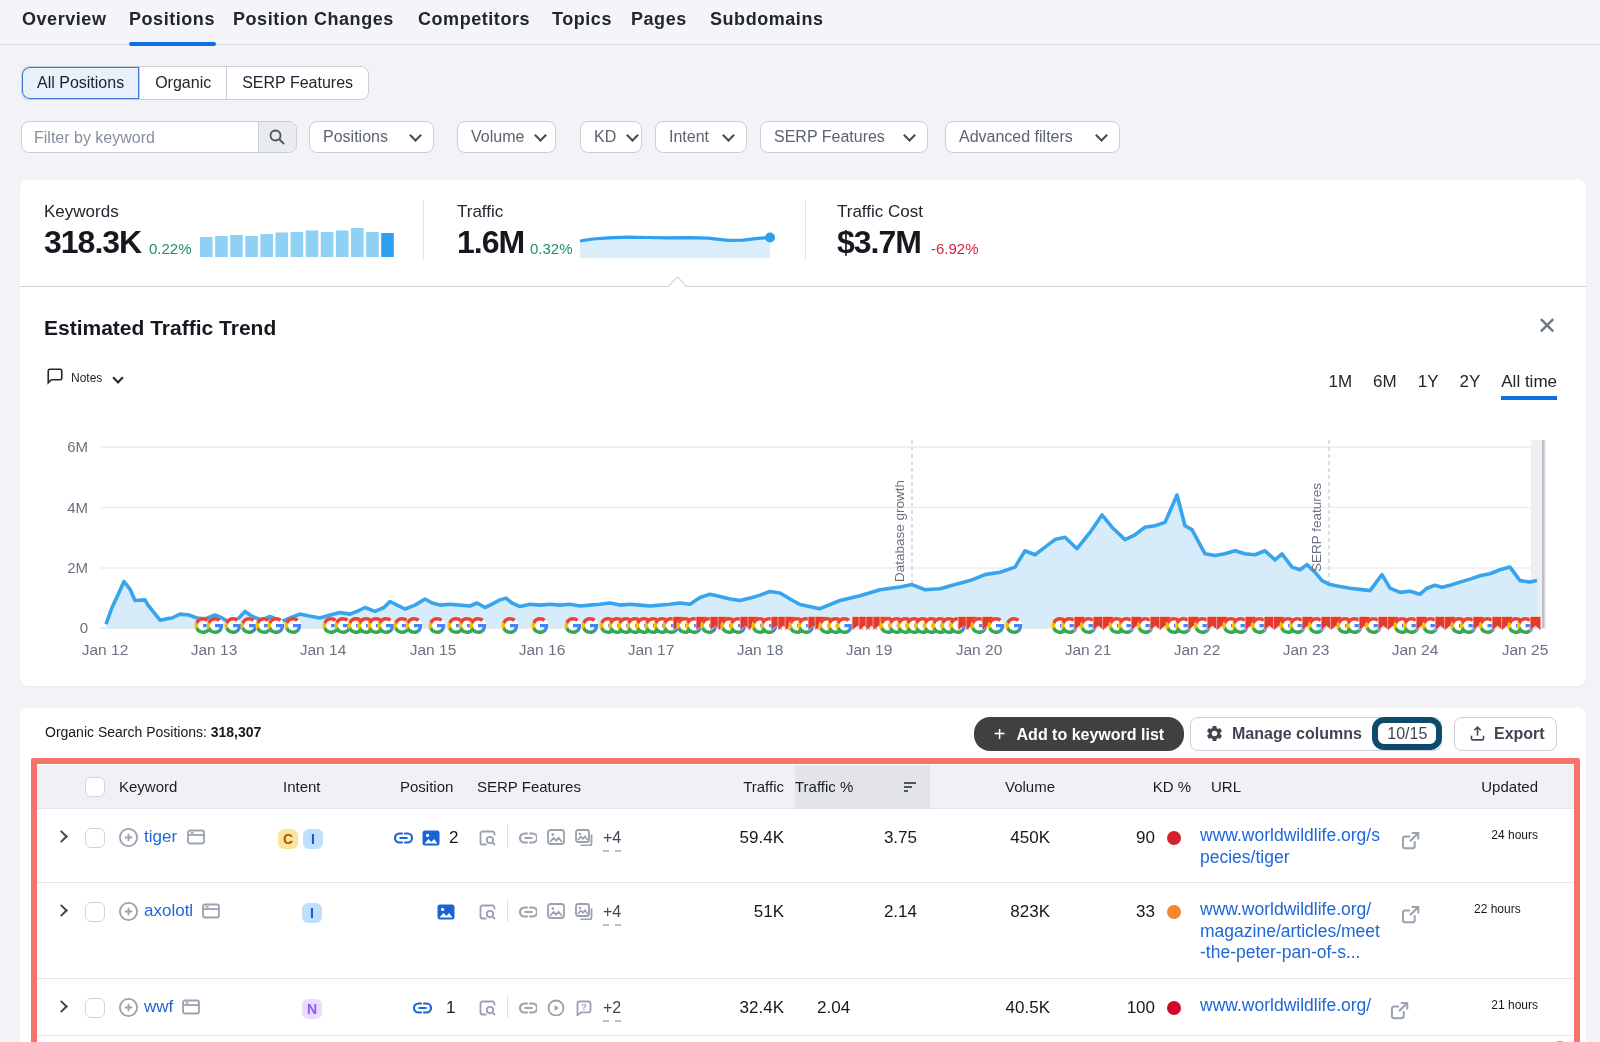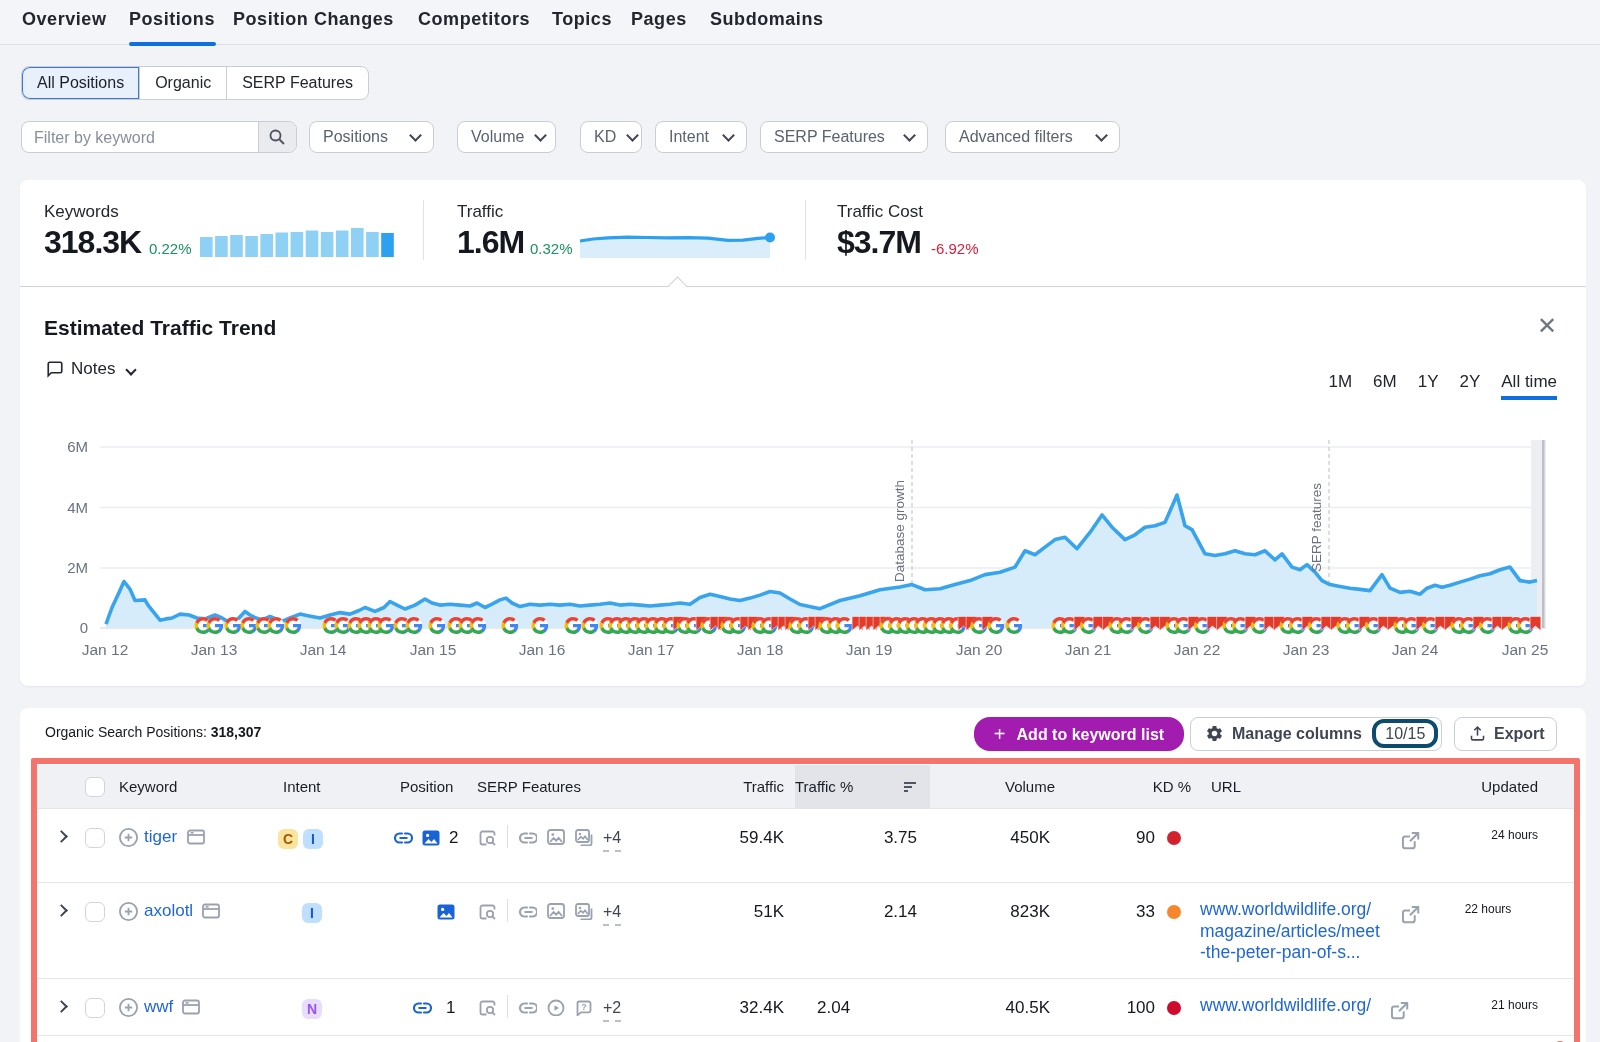--- a/index.html
+++ b/index.html
@@ -23,28 +23,28 @@
 
 .card1{position:absolute;left:20px;top:180px;width:1566px;height:506px;background:#fff;border-radius:8px;box-shadow:0 1px 2px rgba(30,40,60,.06)}
 .stat-label{position:absolute;top:22px;font-size:17px;color:#23262e}
 .stat-num{position:absolute;top:44px;font-size:32px;font-weight:700;color:#15181f;letter-spacing:-1px}
 .stat-pct{position:absolute;top:60px;font-size:15px}
 .vdiv{position:absolute;top:20px;width:1px;height:60px;background:#e1e3e8}
 .statline{position:absolute;left:0;top:106px;width:1566px;height:1px;background:#cfd2d9}
 .notch{position:absolute;left:651px;top:99px;width:13px;height:13px;background:#fff;border-left:1px solid #cfd2d9;border-top:1px solid #cfd2d9;transform:rotate(45deg)}
 .ctitle{position:absolute;left:24px;top:136px;font-size:21px;font-weight:700;color:#15181f}
 .cclose{position:absolute;left:1517px;top:132px;font-size:24px;color:#6f7684}
-.notes{position:absolute;left:26px;top:179px;font-size:17px;color:#23262e}
+.notes{position:absolute;left:26px;top:187px;font-size:12px;color:#23262e}
 .ranges{position:absolute;top:192px;right:29px;font-size:17px;color:#23262e}
 .ranges span{margin-left:21px}
 .ranges .on{font-weight:400;border-bottom:4px solid #0f6fde;padding-bottom:5px}
 
 .card2{position:absolute;left:20px;top:708px;width:1566px;height:334px;background:#fff;border-radius:8px 8px 0 0}
 .osp{position:absolute;left:25px;top:16px;font-size:14px;color:#15181f}
-.btn-blue{position:absolute;left:954px;top:9px;height:34px;background:#a21caf;border-radius:16px;color:#fff;font-size:16px;font-weight:700;line-height:34px;padding:0 16px;width:210px;box-sizing:border-box;text-align:center}
+.btn-blue{position:absolute;left:954px;top:9px;height:34px;background:#404040;border-radius:16px;color:#fff;font-size:16px;font-weight:700;line-height:34px;padding:0 16px;width:210px;box-sizing:border-box;text-align:center}
 .btn-grey{position:absolute;top:9px;height:34px;background:#fff;border:1px solid #c9cdd6;border-radius:8px;color:#3f4552;font-size:16px;font-weight:700;line-height:32px;padding:0 14px;white-space:nowrap}
 
 .redbox{position:absolute;left:11px;top:50px;width:1549px;height:292px;border:6px solid #f4736c;border-radius:2px}
 .thead{position:absolute;left:17px;top:57px;width:1537px;height:44px;background:#f0f1f5;border-bottom:1px solid #e4e6ea}
 .th{position:absolute;top:13px;font-size:15px;color:#1a1d26}
 .tr{position:absolute;left:17px;width:1537px;background:#fff;border-bottom:1px solid #e4e6ea}
 .kwlink{color:#1f66d6;font-size:17px}
 .badge{display:inline-block;width:20px;height:20px;border-radius:6px;font-size:14px;font-weight:700;text-align:center;line-height:20px}
 .num{position:absolute;font-size:17px;color:#15181f}
 .url{position:absolute;left:1163px;top:16px;width:216px;font-size:17.5px;color:#1f66d6;line-height:21.5px;word-break:break-all}
@@ -292,21 +292,21 @@
 <use href="#gg" x="1517.0" y="617"></use>
 <use href="#fl" x="1529.8" y="616.5"></use>
   </svg>
 </div>
 
 <div class="card2">
   <div class="osp">Organic Search Positions: <b>318,307</b></div>
   <div class="btn-blue"><span style="font-size:20px;font-weight:400;vertical-align:-1px">+</span><span style="margin-left:11px">Add to keyword list</span></div>
   <div class="btn-grey" style="left:1170px;width:252px;text-align:center"><svg width="19" height="19" viewBox="0 0 24 24" style="vertical-align:-4px;margin-right:8px">
         <path fill="#3f4552" d="M19.14 12.94c.04-.3.06-.61.06-.94 0-.32-.02-.64-.07-.94l2.03-1.58c.18-.14.23-.41.12-.61l-1.92-3.32c-.12-.22-.37-.29-.59-.22l-2.39.96c-.5-.38-1.03-.7-1.62-.94l-.36-2.54c-.04-.24-.24-.41-.48-.41h-3.84c-.24 0-.43.17-.47.41l-.36 2.54c-.59.24-1.13.57-1.62.94l-2.39-.96c-.22-.08-.47 0-.59.22L2.74 8.87c-.12.21-.08.47.12.61l2.03 1.58c-.05.3-.09.63-.09.94s.02.64.07.94l-2.03 1.58c-.18.14-.23.41-.12.61l1.92 3.32c.12.22.37.29.59.22l2.39-.96c.5.38 1.03.7 1.62.94l.36 2.54c.05.24.24.41.48.41h3.84c.24 0 .44-.17.47-.41l.36-2.54c.59-.24 1.13-.56 1.62-.94l2.39.96c.22.08.47 0 .59-.22l1.92-3.32c.12-.22.07-.47-.12-.61l-2.01-1.58zM12 15.6c-1.98 0-3.6-1.62-3.6-3.6s1.62-3.6 3.6-3.6 3.6 1.62 3.6 3.6-1.62 3.6-3.6 3.6z"></path>
-      </svg>Manage columns <span style="border:4px solid #0c4a6e;border-radius:12px;padding:2px 9px;font-weight:400;margin-left:6px">10/15</span></div>
+      </svg>Manage columns <span style="border:6px solid #0c4a6e;border-radius:12px;padding:2px 9px;font-weight:400;margin-left:6px">10/15</span></div>
   <div class="btn-grey" style="left:1434px;width:103px;text-align:center"><svg width="17" height="17" viewBox="0 0 24 24" fill="none" stroke="#3f4552" stroke-width="2.2" style="vertical-align:-3px;margin-right:8px">
         <path d="M12 15V3.5"></path>
         <path d="M7.5 7.5L12 3l4.5 4.5"></path>
         <path d="M3.5 15v4a2 2 0 0 0 2 2h13a2 2 0 0 0 2-2v-4"></path>
       </svg>Export</div>
   <div class="thead">
       <span style="position:absolute;left:48px;width:20px;height:20px;border:1.5px solid #d0d4dc;border-radius:6px;background:#fff;top:12px"></span>
       <span class="th" style="left:82px">Keyword</span>
       <span class="th" style="left:246px">Intent</span>
       <span class="th" style="left:363px">Position</span>
@@ -375,20 +375,21 @@
           <rect x="1" y="1" width="13" height="12" rx="2" fill="#fff" stroke="#9aa1af" stroke-width="1.8"></rect>
           <circle cx="4.9" cy="4.9" r="1.2" fill="#9aa1af"></circle>
           <path d="M2.8 11l3-3.4 2.2 2.2 2-2.4 2.8 3.6" fill="none" stroke="#9aa1af" stroke-width="1.6"></path>
         </svg></span>
       <span style="position:absolute;left:566px;top:20px;font-size:16px;color:#3f4552;border-bottom:2px dashed #b9bec8;padding-bottom:3px">+4</span>
       <span class="num" style="left:647px;top:19px;width:100px;text-align:right">59.4K</span>
       <span class="num" style="left:780px;top:19px;width:100px;text-align:right">3.75</span>
       <span class="num" style="left:913px;top:19px;width:100px;text-align:right">450K</span>
       <span class="num" style="left:1018px;top:19px;width:100px;text-align:right">90</span>
       <span class="kddot" style="position:absolute;left:1120px;top:22px;background:#d2222e"></span>
+      <div class="url">www.worldwildlife.org/s<br>pecies/tiger</div>
       <span style="position:absolute;left:1363px;top:21px"><svg width="20" height="20" viewBox="0 0 17 17">
           <path d="M12.5 9.5v4a2 2 0 0 1-2 2h-6a2 2 0 0 1-2-2v-6a2 2 0 0 1 2-2h4" fill="none" stroke="#9aa1af" stroke-width="1.7"></path>
           <path d="M10 2.5h5.5V8" fill="none" stroke="#9aa1af" stroke-width="1.7"></path>
           <path d="M15.5 2.5L8.5 9.5" stroke="#9aa1af" stroke-width="1.7"></path>
         </svg></span>
       <span class="upd" style="left:1401px;width:100px;text-align:right">24 hours</span>
     </div>
     <div class="tr" style="top:175px;height:96px">
       <span style="position:absolute;left:20px;width:9px;height:9px;border-right:2.4px solid #3f4552;border-bottom:2.4px solid #3f4552;transform:rotate(-45deg);top:23px"></span>
       <span style="position:absolute;left:48px;width:20px;height:20px;border:1.5px solid #d0d4dc;border-radius:6px;background:#fff;top:19px"></span>
@@ -437,21 +438,21 @@
       <span class="num" style="left:780px;top:19px;width:100px;text-align:right">2.14</span>
       <span class="num" style="left:913px;top:19px;width:100px;text-align:right">823K</span>
       <span class="num" style="left:1018px;top:19px;width:100px;text-align:right">33</span>
       <span class="kddot" style="position:absolute;left:1120px;top:22px;background:#f8862d"></span>
       <div class="url">www.worldwildlife.org/<br>magazine/articles/meet<br>-the-peter-pan-of-s...</div>
       <span style="position:absolute;left:1363px;top:21px"><svg width="20" height="20" viewBox="0 0 17 17">
           <path d="M12.5 9.5v4a2 2 0 0 1-2 2h-6a2 2 0 0 1-2-2v-6a2 2 0 0 1 2-2h4" fill="none" stroke="#9aa1af" stroke-width="1.7"></path>
           <path d="M10 2.5h5.5V8" fill="none" stroke="#9aa1af" stroke-width="1.7"></path>
           <path d="M15.5 2.5L8.5 9.5" stroke="#9aa1af" stroke-width="1.7"></path>
         </svg></span>
-      <span class="upd" style="left:1401px;width:100px;text-align:center">22 hours</span>
+      <span class="upd" style="left:1437px;width:100px;text-align:left">22 hours</span>
     </div>
     <div class="tr" style="top:271px;height:57px">
       <span style="position:absolute;left:20px;width:9px;height:9px;border-right:2.4px solid #3f4552;border-bottom:2.4px solid #3f4552;transform:rotate(-45deg);top:23px"></span>
       <span style="position:absolute;left:48px;width:20px;height:20px;border:1.5px solid #d0d4dc;border-radius:6px;background:#fff;top:19px"></span>
       <span style="position:absolute;left:82px;top:19px"><svg width="19" height="19" viewBox="0 0 19 19" style="">
           <circle cx="9.5" cy="9.5" r="8.6" fill="none" stroke="#9aa1af" stroke-width="1.8"></circle>
           <path d="M9.5 5.8v7.4M5.8 9.5h7.4" stroke="#9aa1af" stroke-width="1.8"></path>
         </svg></span>
       <span class="kwlink" style="position:absolute;left:107px;top:18px">wwf</span>
       <span style="position:absolute;left:145px;top:20px"><svg width="18" height="16" viewBox="0 0 18 16" style="">

